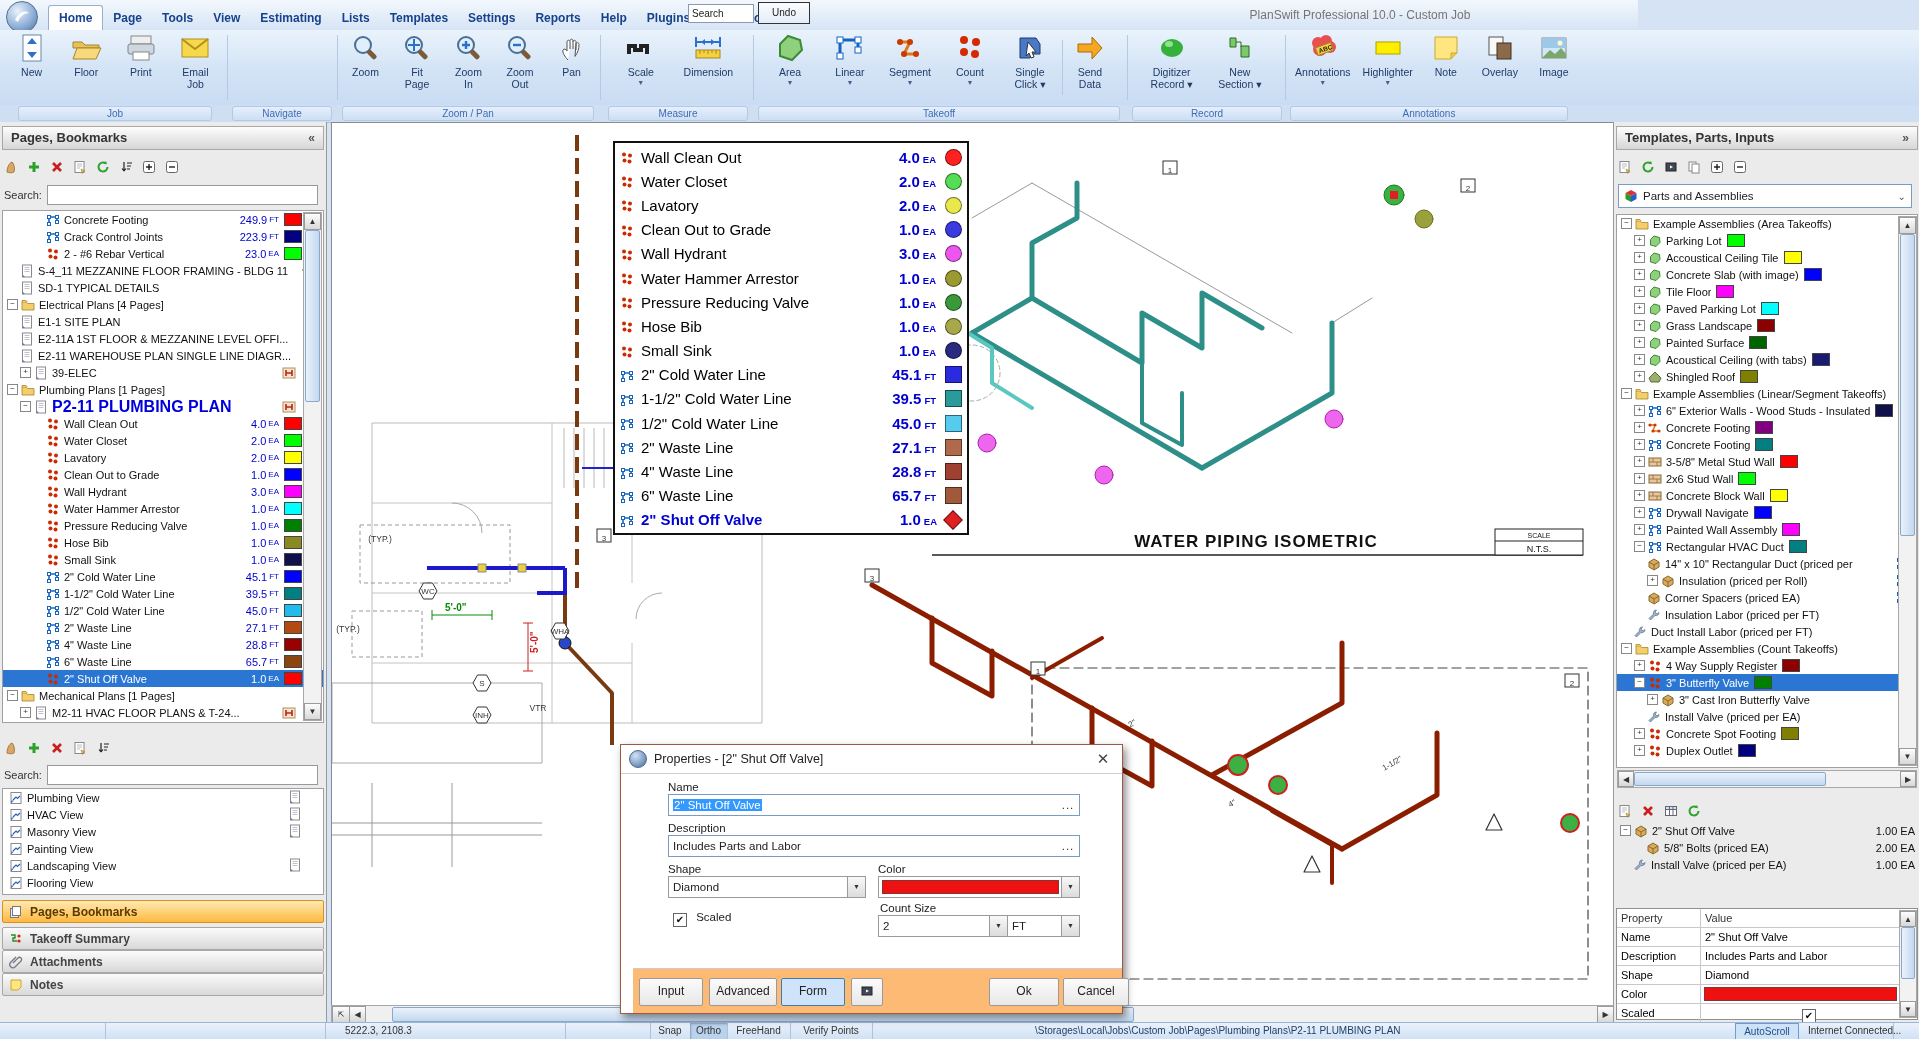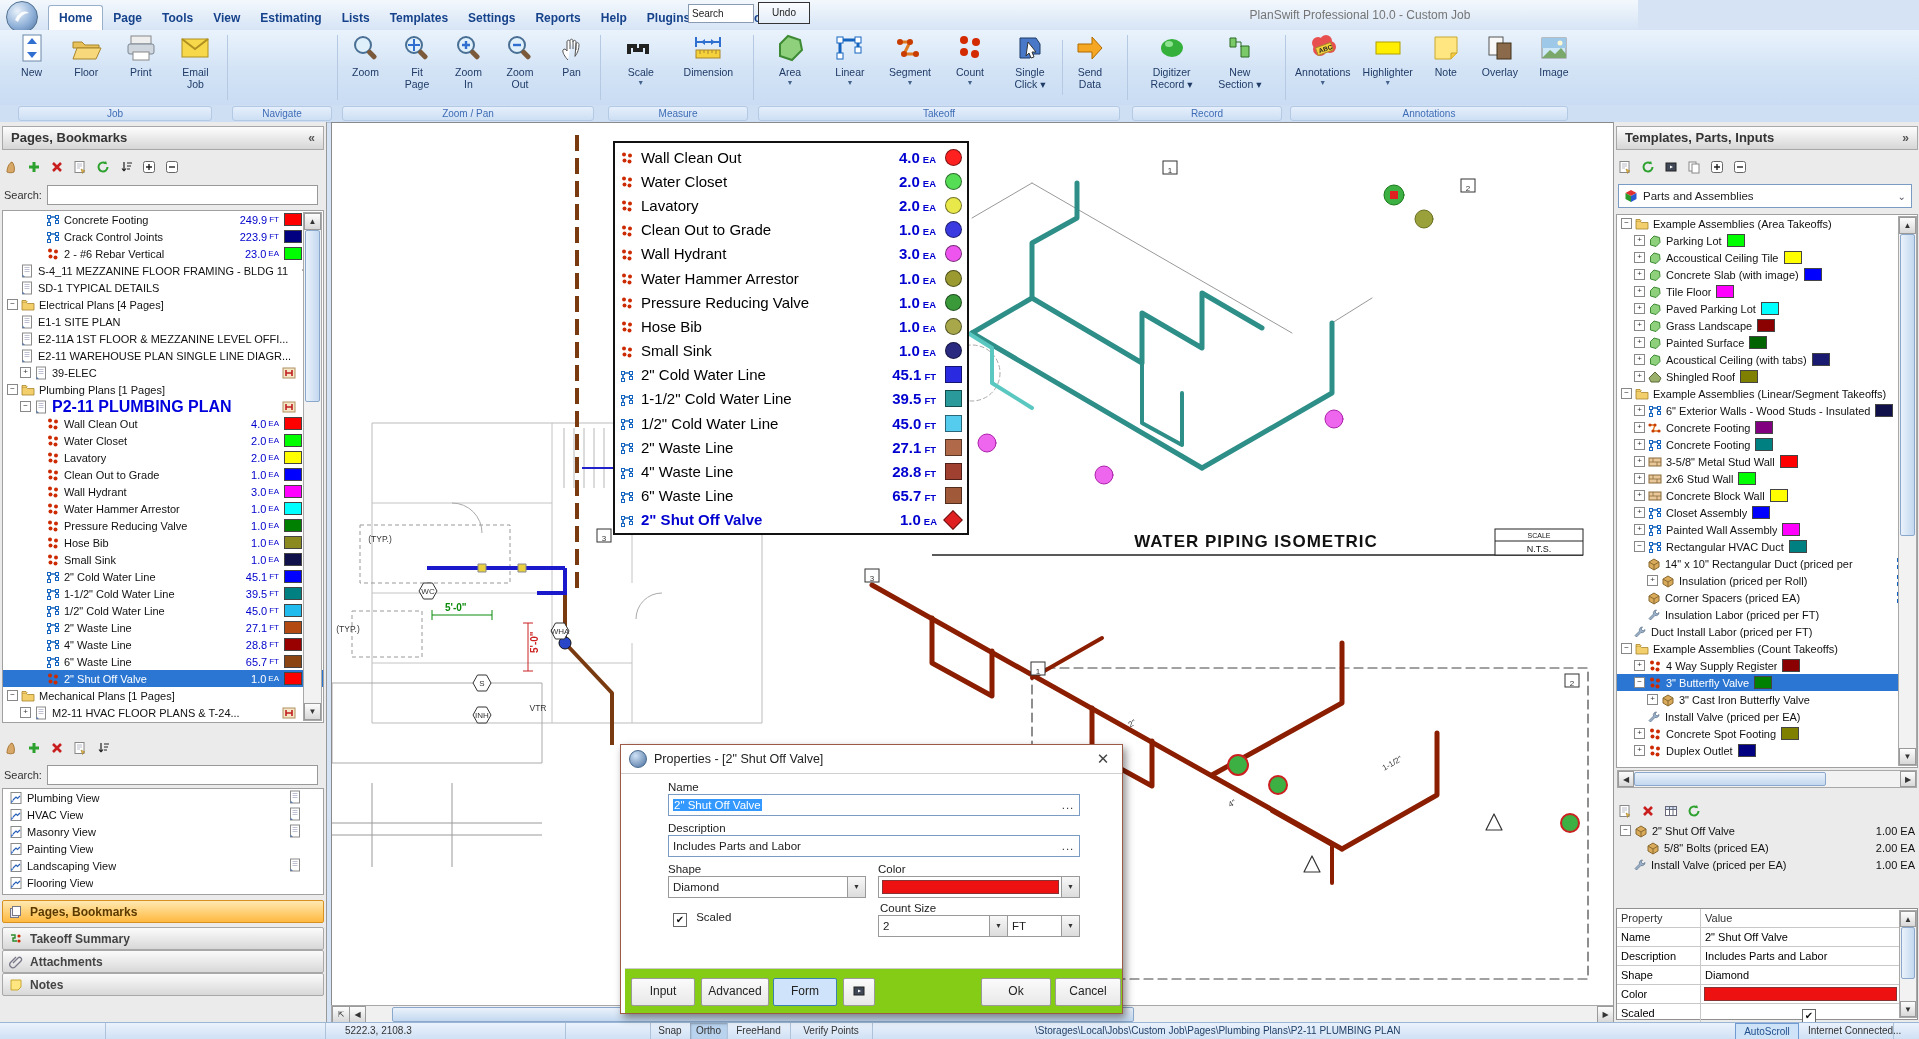--- a/index.html
+++ b/index.html
@@ -75,21 +75,21 @@
   .dtitle{position:absolute;left:0;top:0;right:0;height:28px;background:#fff;border-bottom:1px solid #d0d0d0;display:flex;align-items:center;padding:0 8px;font-size:12.5px;color:#222;}
   .dtitle .dico{width:16px;height:16px;border-radius:50%;background:radial-gradient(circle at 35% 30%,#cfe2f6,#4a6f9e);margin-right:7px;border:1px solid #46688e;}
   .dclose{margin-left:auto;font-size:15px;color:#444;width:22px;text-align:center;}
   .dlabel{position:absolute;font-size:11.5px;color:#222;}
   .dinput{position:absolute;height:20px;border:1px solid #7a9cc4;background:#fff;font-size:11.5px;line-height:20px;padding:0 4px;color:#222;}
   .dinput .ell{position:absolute;right:2px;top:0;width:18px;text-align:center;color:#333;letter-spacing:1px;}
   .dsel{position:absolute;height:20px;border:1px solid #9a9a9a;background:#fff;font-size:11.5px;line-height:20px;padding:0 4px;color:#222;}
   .dsel .dd{position:absolute;right:0;top:0;width:17px;height:100%;background:linear-gradient(#f8f8f8,#dcdcdc);border-left:1px solid #9a9a9a;font-size:7px;color:#333;display:flex;align-items:center;justify-content:center;}
   .seltext{background:#3399ff;color:#fff;padding:0 1px;}
   .cbox{display:inline-block;width:12px;height:12px;border:1px solid #666;background:#fff;font-size:10px;line-height:11px;text-align:center;color:#111;vertical-align:-2px;}
-  .dfoot{position:absolute;left:4px;right:0;bottom:0;height:44px;background:#84cc16;border-top:1px solid #cccccc;}
+  .dfoot{position:absolute;left:12px;right:0;bottom:0;height:44px;background:#fdba74;border-top:1px solid #cccccc;}
   .dbtn{position:absolute;top:9px;height:26px;border:1px solid #9a9a9a;background:linear-gradient(#fbfbfb,#e8e8e8);font-size:12px;text-align:center;line-height:25px;color:#222;border-radius:2px;}
   .dbtn.form{background:#cfe4fa;border-color:#3c7fb1;}
   
   .combo{position:absolute;border:1px solid #7a9cc4;background:#fff;height:22px;display:flex;align-items:center;font-size:11.5px;padding:0 5px;gap:5px;color:#222;}
   .combo .chev{margin-left:auto;color:#556;font-size:10px;}
   .proptable{position:absolute;background:#fff;border:1px solid #909090;font-size:11px;}
   .ptr{display:flex;height:18px;border-bottom:1px solid #c8c8c8;align-items:center;}
   .ptr .c1{width:75px;padding:0 4px;border-right:1px solid #c8c8c8;height:100%;line-height:18px;flex:none;}
   .ptr .c2{flex:1;padding:0 4px;line-height:18px;position:relative;height:100%;}
   .ptr.hdr{background:#fff;color:#333;}
@@ -1857,21 +1857,21 @@
           <span class="exp">+</span>
           <span class="mi ">
             <svg viewBox="0 0 14 14">
               <path d="M3 11V4h8v5" fill="none" stroke="#1565c0" stroke-width="1.6"></path>
               <rect x="1.5" y="9.5" width="3" height="3" fill="#fff" stroke="#1565c0"></rect>
               <rect x="1.5" y="2.5" width="3" height="3" fill="#fff" stroke="#1565c0"></rect>
               <rect x="9.5" y="2.5" width="3" height="3" fill="#fff" stroke="#1565c0"></rect>
               <rect x="9.5" y="7.5" width="3" height="3" fill="#fff" stroke="#1565c0"></rect>
             </svg>
           </span>
-          <span class="lab">Closet Assembly</span>
+          <span class="lab">Drywall Navigate</span>
           <span class="sw" style="background:#0000ff;margin-left:autopx"></span>
         </div>
         <div class="trow" style="padding-left: 17px;">
           <span class="exp">+</span>
           <span class="mi ">
             <svg viewBox="0 0 14 14">
               <path d="M3 11V4h8v5" fill="none" stroke="#1565c0" stroke-width="1.6"></path>
               <rect x="1.5" y="9.5" width="3" height="3" fill="#fff" stroke="#1565c0"></rect>
               <rect x="1.5" y="2.5" width="3" height="3" fill="#fff" stroke="#1565c0"></rect>
               <rect x="9.5" y="2.5" width="3" height="3" fill="#fff" stroke="#1565c0"></rect>

